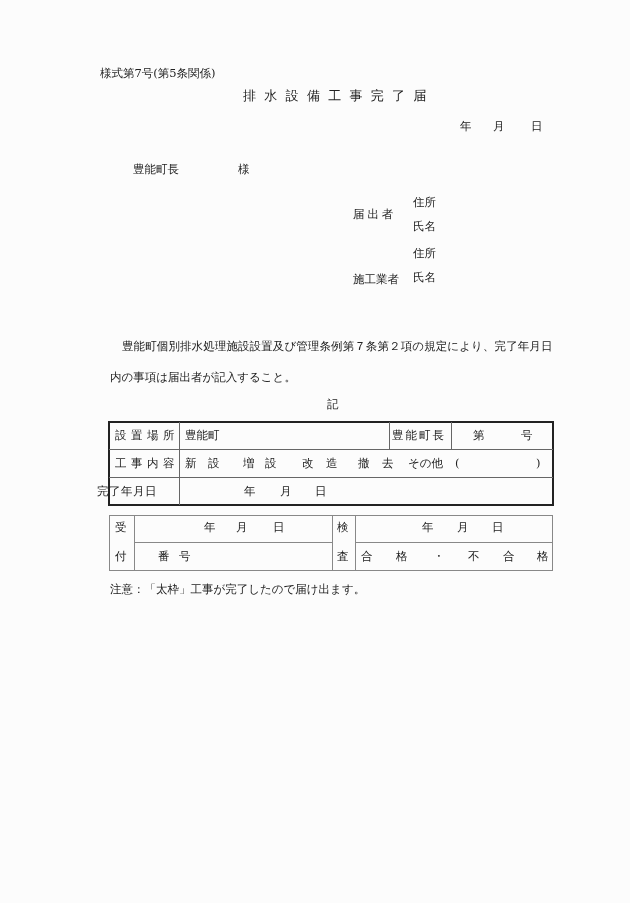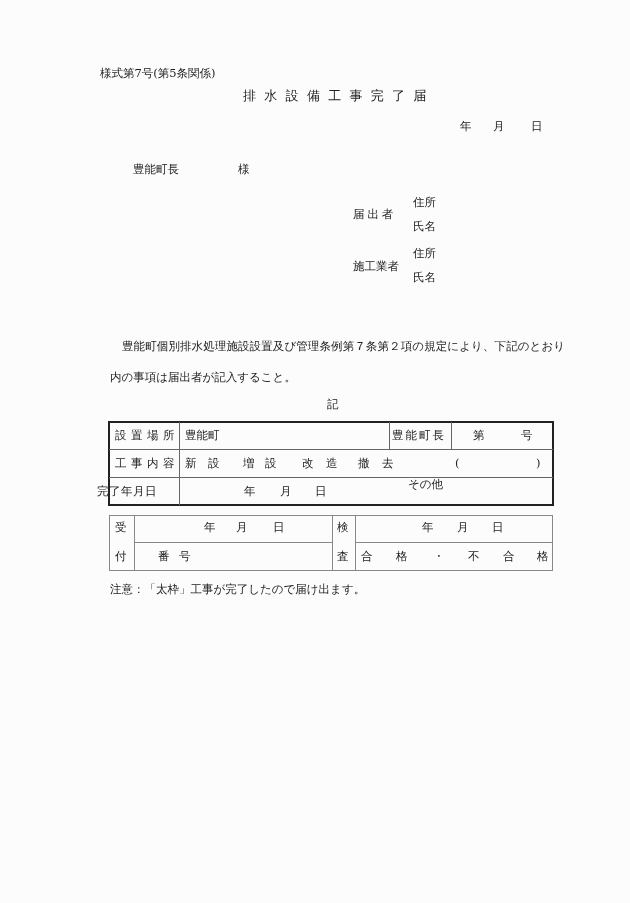--- a/index.html
+++ b/index.html
@@ -34,26 +34,26 @@
 <span class="abs" style="left:133px; top:164px;">豊能町長</span>
 <span class="abs" style="left:238px; top:164px;">様</span>
 
 <div>
   <span class="abs" style="left:353px; top:209px;font-family:Liberation Serif, serif;">届 出 者</span>
   <span class="abs" style="left:413px; top:197px;">住所</span>
   <span class="abs" style="left:413px; top:221px;">氏名</span>
 </div>
 
 <div>
-  <span class="abs" style="left:353px; top:261px;">施工業者</span>
+  <span class="abs" style="left:353px; top:274px;">施工業者</span>
   <span class="abs" style="left:413px; top:248px;">住所</span>
   <span class="abs" style="left:413px; top:272px;">氏名</span>
 </div>
 
-<div class="abs" style="left:122px; top:341px; letter-spacing:0.1px;">豊能町個別排水処理施設設置及び管理条例第７条第２項の規定により、下記のとおり</div>
+<div class="abs" style="left:122px; top:341px; letter-spacing:0.1px;">豊能町個別排水処理施設設置及び管理条例第７条第２項の規定により、完了年月日</div>
 <div class="abs" style="left:110px; top:372px;">内の事項は届出者が記入すること。</div>
 <div class="abs" style="left:327px; top:399px;">記</div>
 
 <div>
   <div class="hline thick-h" style="left:108px; top:421px; width:446px;"></div>
   <div class="hline thick-h" style="left:108px; top:504px; width:446px;"></div>
   <div class="vline thick-v" style="left:108px; top:421px; height:85px;"></div>
   <div class="vline thick-v" style="left:552px; top:421px; height:85px;"></div>
   <div class="hline thin-h" style="left:109px; top:449px; width:444px;"></div>
   <div class="hline thin-h" style="left:109px; top:477px; width:444px;"></div>
@@ -69,21 +69,21 @@
 
   <span class="abs spaced3" style="left:115px; top:458px;">工事内容</span>
   <span class="abs" style="left:185px; top:458px;">新</span>
   <span class="abs" style="left:208px; top:458px;">設</span>
   <span class="abs" style="left:243px; top:458px;">増</span>
   <span class="abs" style="left:265px; top:458px;">設</span>
   <span class="abs" style="left:302px; top:458px;">改</span>
   <span class="abs" style="left:326px; top:458px;">造</span>
   <span class="abs" style="left:358px; top:458px;">撤</span>
   <span class="abs" style="left:382px; top:458px;">去</span>
-  <span class="abs" style="left:408px; top:458px;margin-top:21px;">その他</span>
+  <span class="abs" style="left:408px; top:458px;">その他</span>
   <span class="abs" style="left:455px; top:458px;">(</span>
   <span class="abs" style="left:536px; top:458px;">)</span>
 
   <span class="abs" style="left:97px; top:486px; letter-spacing:0.5px;">完了年月日</span>
   <span class="abs" style="left:244px; top:486px;">年</span>
   <span class="abs" style="left:280px; top:486px;">月</span>
   <span class="abs" style="left:315px; top:486px;">日</span>
 </div>
 
 <div>

